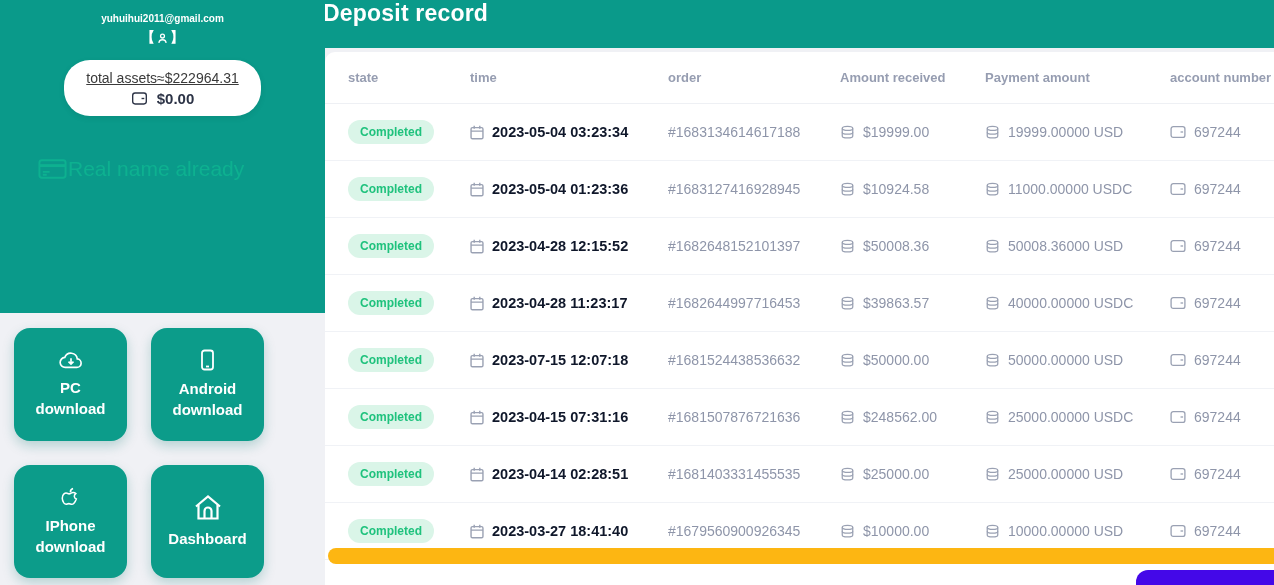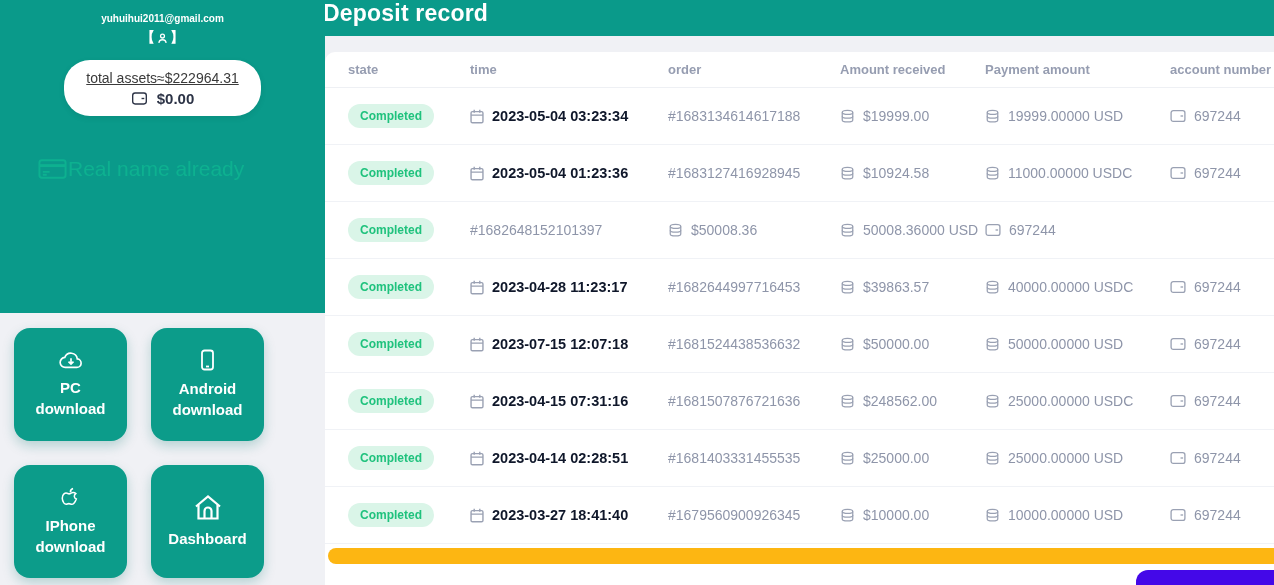--- a/index.html
+++ b/index.html
@@ -5,21 +5,21 @@
   * { margin:0; padding:0; box-sizing:border-box; }
   html,body { width:1274px; height:585px; overflow:hidden; }
   body {
     font-family:"Liberation Sans", sans-serif;
     background:#f0f1f5;
     position:relative;
     color:#2c3346;
   }
   
   .topbar {
-    position:absolute; left:0; top:0; width:1274px; height:36px;
+    position:absolute; left:0; top:0; width:1274px; height:48px;
     background:#0a9a8a; z-index:1;
   }
   .page-title {
     position:absolute; left:323px; top:-2px;
     font-size:23px; font-weight:700; color:#ffffff; line-height:30px;
     letter-spacing:.2px;
   }
   
   .sidebar {
     position:absolute; left:0; top:0; width:325px; height:313px;
@@ -54,21 +54,21 @@
   .dl-btn .lbl { font-size:15px; font-weight:700; line-height:21px; text-align:center; width:92px; }
   
   .card {
     position:absolute; left:325px; top:52px; width:949px; bottom:0;
     background:#ffffff; border-radius:10px 0 0 0; z-index:1;
   }
   .grid-row {
     display:grid; grid-template-columns:122px 198px 172px 145px 185px 1fr;
     align-items:center; padding-left:23px;
   }
-  .thead { height:36px; border-bottom:1px solid #eef0f4; }
+  .thead { height:52px; border-bottom:1px solid #eef0f4; }
   .thead span { font-size:13px; font-weight:700; color:#969db1; }
   .trow { height:57px; border-bottom:1px solid #f0f2f6; }
   .cell { display:flex; align-items:center; gap:8px; }
   .badge {
     display:inline-block; background:#daf5e8; color:#1fc27d;
     font-size:12px; font-weight:700; padding:5px 12px; border-radius:12px;
   }
   .t-time { font-size:14.5px; font-weight:700; color:#0f172a; }
   .t-gray { font-size:14px; color:#8e95a9; }
   .icn { flex:0 0 auto; display:flex; }
@@ -267,20 +267,29 @@
       </span>
       <span class="t-gray">697244</span>
     </div>
   </div>
 
   <div class="grid-row trow">
     <div class="cell">
       <span class="badge">Completed</span>
     </div>
     <div class="cell">
+      <span class="icn">
+        <svg width="14" height="15" viewBox="0 0 20 21" fill="none" stroke="#9aa1b3" stroke-width="2">
+          <rect x="1.5" y="3.5" width="17" height="16" rx="2"></rect>
+          <path d="M1.5 8.5h17M6 1v4M14 1v4"></path>
+        </svg>
+      </span>
+      <span class="t-time">2023-04-28 12:15:52</span>
+    </div>
+    <div class="cell">
       <span class="t-gray">#1682648152101397</span>
     </div>
     <div class="cell">
       <span class="icn">
         <svg width="15" height="15" viewBox="0 0 20 20" fill="none" stroke="#9aa1b3" stroke-width="1.7">
           <ellipse cx="10" cy="4.5" rx="7" ry="2.8"></ellipse>
           <path d="M3 4.5v5c0 1.5 3.1 2.8 7 2.8s7-1.3 7-2.8v-5"></path>
           <path d="M3 9.5v5c0 1.5 3.1 2.8 7 2.8s7-1.3 7-2.8v-5"></path>
         </svg>
       </span>

